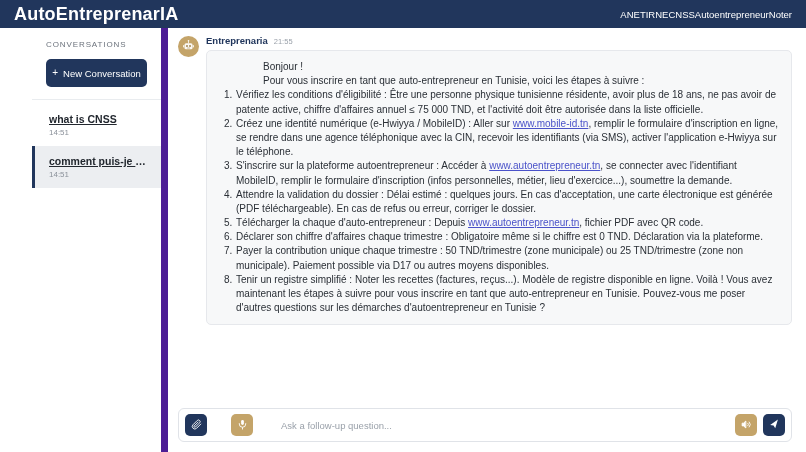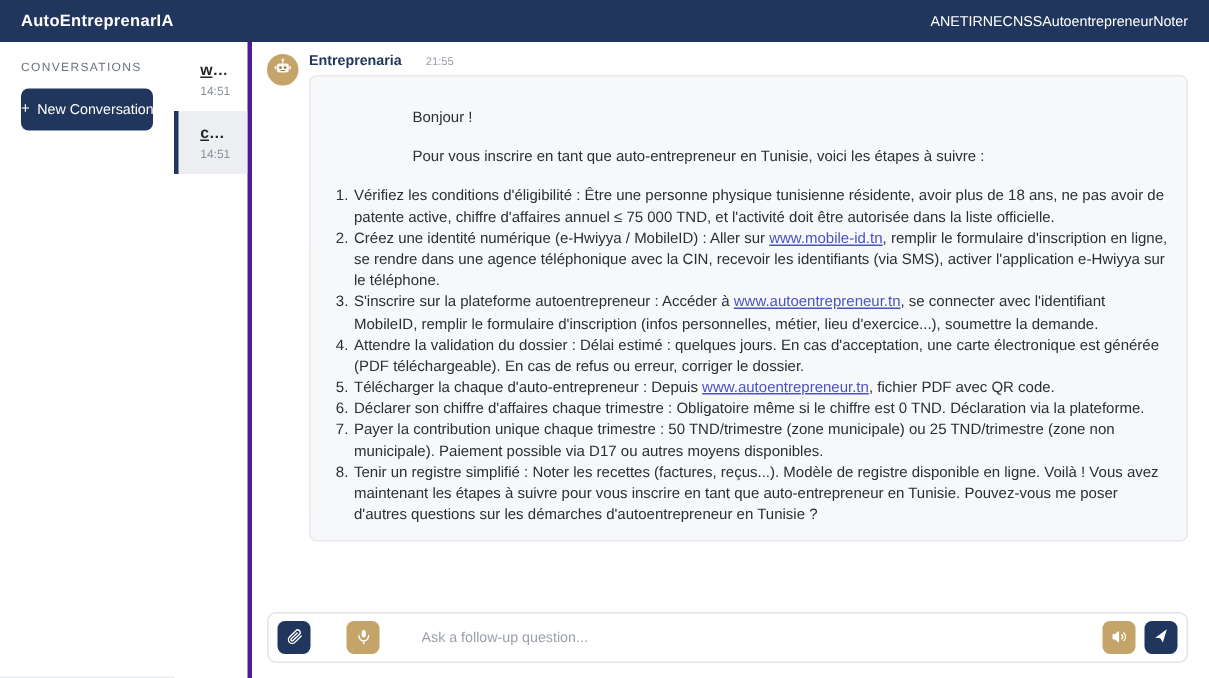--- a/index.html
+++ b/index.html
@@ -17,43 +17,45 @@
     height: 28px;
     background: #21365c;
     display: flex;
     align-items: center;
     justify-content: space-between;
     padding: 0 14px 0 14px;
     flex: 0 0 28px;
   }
   .brand {
     color: #ffffff;
-    font-size: 11px;
+    font-size: 18px;
     font-weight: bold;
     letter-spacing: 0.2px;
   }
   .nav { display: flex; align-items: center; }
   .nav-link {
     color: #ffffff;
     font-size: 9.5px;
     text-decoration: none;
     white-space: nowrap;
   }
 
   
   .body { flex: 1; display: flex; min-height: 0; }
 
   
   .sidebar {
     width: 168px;
     flex: 0 0 168px;
     background: #ffffff;
-    border-right: 3px solid #4c1d95;
-    display: flex;
+    border-right: 7px solid #4c1d95;
+    display: flex;
+    flex-direction: column;
     min-height: 0;
+    padding-left: 32px;
   }
   .sidebar-top { padding: 12px 14px 12px 14px; border-bottom: 1px solid #e9ecef; }
   .conv-title {
     font-size: 8px;
     letter-spacing: 0.9px;
     color: #6b727c;
     margin-bottom: 10px;
   }
   .new-conv-btn {
     width: 100%;
@@ -140,33 +142,33 @@
     width: 21px; height: 21px;
     flex: 0 0 21px;
     border-radius: 50%;
     background: #c4a469;
     display: flex;
     align-items: center;
     justify-content: center;
     margin-top: 1px;
   }
   .msg-col { flex: 1; min-width: 0; }
-  .msg-head { display: flex; align-items: baseline; gap: 16px; margin-bottom: 4px; }
+  .msg-head { display: flex; align-items: baseline; gap: 6px; margin-bottom: 4px; }
   .msg-sender { font-size: 9.5px; font-weight: bold; color: #21365c; }
   .msg-time { font-size: 7.5px; color: #9aa1aa; }
   .bubble {
     background: #f7f8f9;
     border: 1px solid #e6e8ec;
     border-radius: 5px;
     padding: 9px 11px 9px 11px;
     font-size: 10px;
     line-height: 1.42;
     color: #2a2f36;
   }
-  .bubble p { margin: 12px; padding-left: 45px; }
+  .bubble p { margin: 0; padding-left: 45px; }
   .bubble ol {
     margin: 0;
     padding-left: 17px;
   }
   .bubble ol li { margin: 0; padding-left: 1px; }
   .bubble a { color: #4a52c9; text-decoration: underline; }
 
   
   .composer-wrap {
     padding: 7px 14px 10px 10px;

